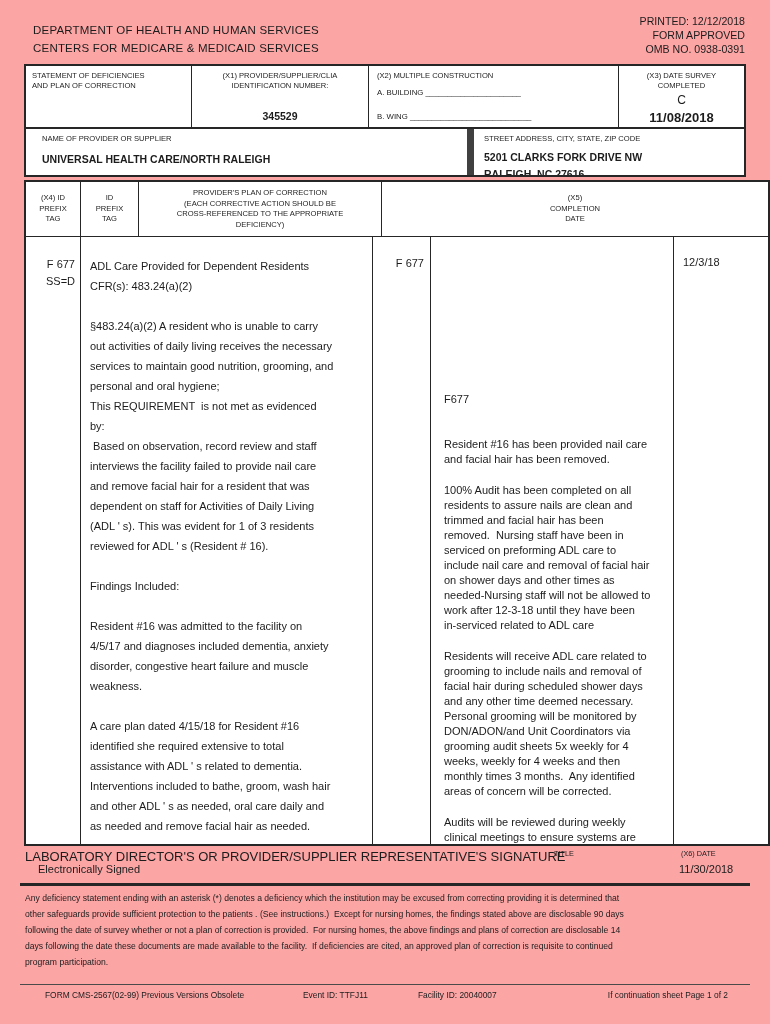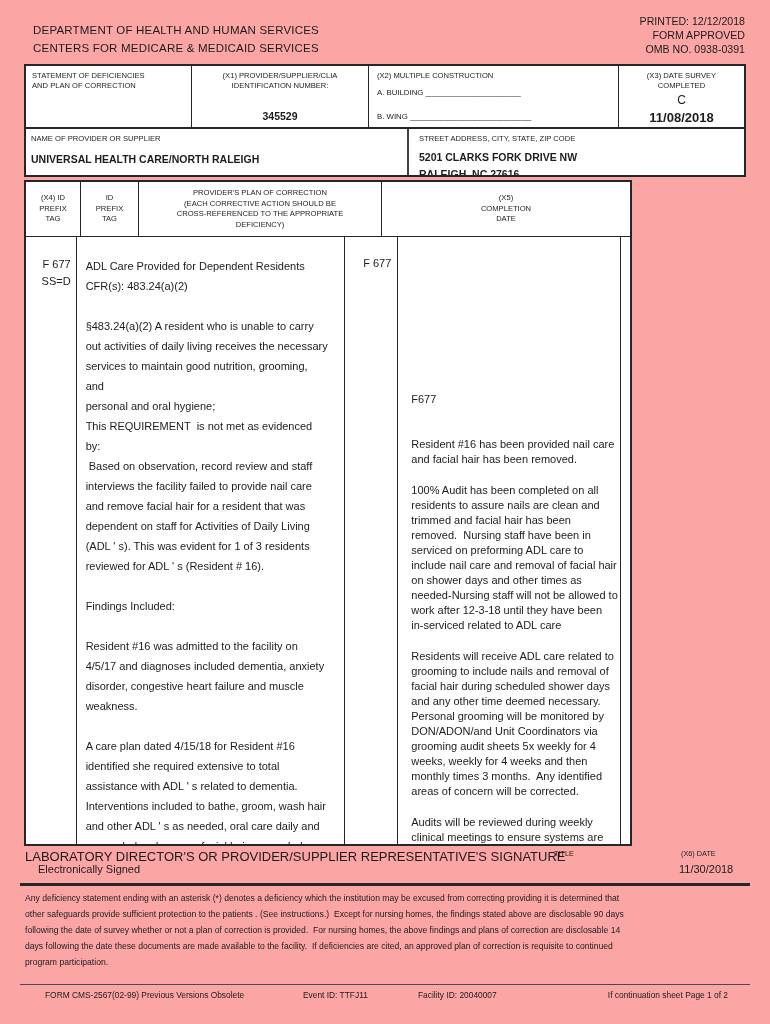--- a/index.html
+++ b/index.html
@@ -17,32 +17,32 @@
 
   
   .info-table{position:absolute;left:24px;top:64px;width:722px;border:2px solid #262626;box-sizing:border-box;background:#fff;}
   .irow1{display:flex;height:61px;border-bottom:2px solid #262626;}
   .irow2{display:flex;height:46px;}
   .icell{box-sizing:border-box;overflow:hidden;}
   .r1c1{width:166px;border-right:1px solid #262626;padding:5px 4px 0 6px;}
   .r1c2{width:177px;border-right:1px solid #262626;display:flex;flex-direction:column;justify-content:space-between;text-align:center;padding:5px 4px 5px 4px;}
   .r1c3{width:250px;border-right:1px solid #262626;padding:5px 12px 0 8px;}
   .r1c4{flex:1;display:flex;flex-direction:column;align-items:center;justify-content:space-between;padding:5px 4px 2px 4px;text-align:center;}
-  .r2c1{width:383px;border-right:2px solid #404040;padding:5px 4px 0 5px;}
+  .r2c1{width:448px;border-right:7px solid #404040;padding:5px 4px 0 16px;}
   .r2c2{flex:1;padding:5px 4px 0 10px;}
   .idval{font-size:10.5px;font-weight:bold;}
   .nameval{font-size:10.5px;font-weight:bold;margin-top:9px;}
   .addrval{font-size:10.5px;font-weight:bold;margin-top:5px;line-height:17px;}
   .bwline{margin-top:7px;font-size:7.8px;}
   .bwline2{margin-top:15px;font-size:7.8px;}
   .cval{font-size:12px;line-height:12px;}
   .dateval{font-size:13px;font-weight:bold;}
 
   
-  .main-table{position:absolute;left:24px;top:180px;width:608px;height:666px;border:2px solid #262626;box-sizing:border-box;display:flex;flex-direction:column;background:#fff;}
+  .main-table{position:absolute;left:24px;top:180px;width:746px;height:666px;border:2px solid #262626;box-sizing:border-box;display:flex;flex-direction:column;background:#fff;}
   .ghead{display:flex;height:54px;border-bottom:1px solid #262626;}
   .gbody{display:flex;flex:1;overflow:hidden;}
   .gc{box-sizing:border-box;overflow:hidden;}
   .c1{width:55px;border-right:1px solid #262626;}
   .c2{width:292px;border-right:1px solid #262626;}
   .c3{width:58px;border-right:1px solid #262626;}
   .c4{width:243px;border-right:1px solid #262626;}
   .c5{flex:1;}
   .hcell{display:flex;align-items:center;justify-content:center;text-align:center;font-size:7.6px;line-height:10.5px;}
   .b1{padding:20px 5px 0 0;text-align:right;}

